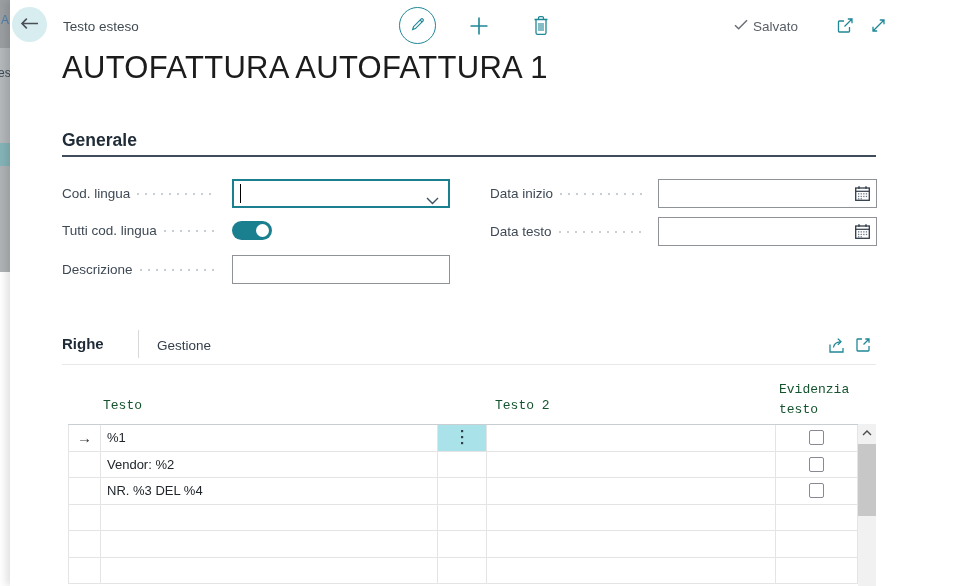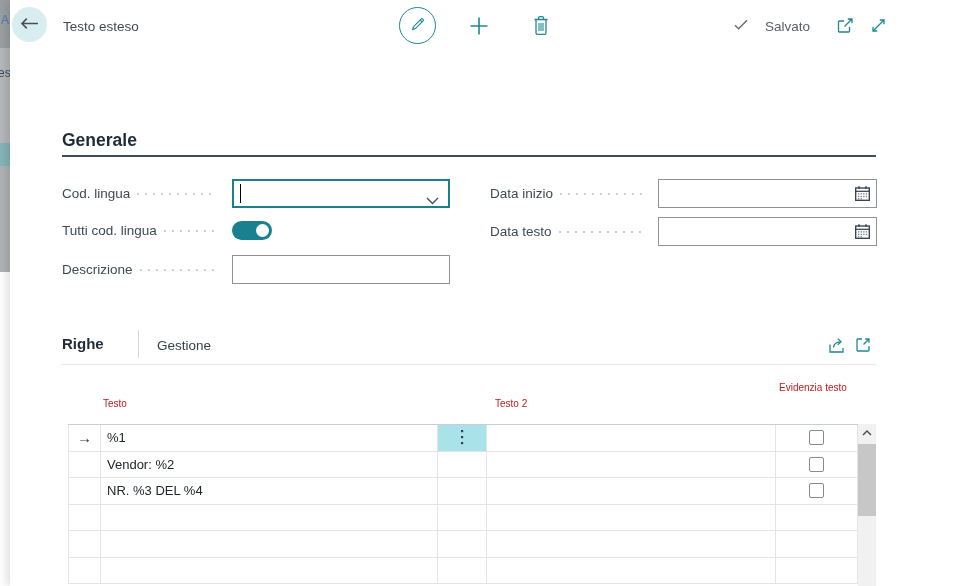--- a/index.html
+++ b/index.html
@@ -19,21 +19,21 @@
   .panel{left:10px;top:0;width:943px;height:586px;background:#fff;box-shadow:-4px 0 8px rgba(0,0,0,.12);}
 
   
   .back-btn{left:12px;top:7px;width:35px;height:35px;border-radius:50%;background:#d7edef;
             display:flex;align-items:center;justify-content:center;cursor:pointer;}
   .caption{left:63px;top:19px;font-size:13.5px;color:#404a52;text-align:center;}
   .edit-btn{left:399px;top:7px;width:37px;height:37px;border-radius:50%;border:1.4px solid #1f8796;
             display:flex;align-items:center;justify-content:center;box-sizing:border-box;cursor:pointer;}
   .plus-btn{left:468px;top:15px;width:22px;height:22px;cursor:pointer;}
   .trash-btn{left:531px;top:14px;width:20px;height:23px;cursor:pointer;}
-  .saved{left:734px;top:19px;display:flex;align-items:center;gap:17px;color:#595f66;font-size:13.5px;}
+  .saved{left:734px;top:19px;display:flex;align-items:center;gap:5px;color:#595f66;font-size:13.5px;}
   .winicon{left:836px;top:17px;width:18px;height:18px;cursor:pointer;}
   .resizeicon{left:869px;top:16px;width:19px;height:19px;cursor:pointer;}
 
   .page-title{left:62px;top:50px;font-size:31px;font-weight:300;color:#1c1c1c;letter-spacing:.3px;white-space:nowrap;}
 
   
   .sec-title{left:62px;top:130px;font-size:17.5px;font-weight:700;color:#1f2b36;}
   .sec-underline{left:62px;top:155px;width:814px;height:2px;background:#3f4c5a;}
   .lrow{display:flex;align-items:center;font-size:13.5px;color:#3e4955;}
   .leader{flex:1;height:2px;margin:0 8px 0 7px;background:repeating-linear-gradient(to right,#c9ced4 0 2px,transparent 2px 8px);}
@@ -60,21 +60,21 @@
   .toggle .knob{position:absolute;right:3px;top:3px;width:13px;height:13px;border-radius:50%;background:#fff;}
 
   
   .righe-title{left:62px;top:335px;font-size:15px;font-weight:700;color:#1f2b36;}
   .vsep{left:138px;top:330px;width:1px;height:28px;background:#d8d8d8;}
   .menu-item{left:157px;top:338px;font-size:13.5px;color:#333e4a;cursor:pointer;}
   .share-btn{left:826px;top:334px;width:22px;height:22px;cursor:pointer;}
   .focus-btn{left:853px;top:335px;width:20px;height:20px;cursor:pointer;}
   .righe-divider{left:62px;top:364px;width:814px;height:1px;background:#e8e8e8;}
 
-  .colhead{font-size:10px;color:#b91c1c;cursor:pointer;}
+  .colhead{font-size:13px;color:#14532d;cursor:pointer;font-family:Liberation Mono, monospace;}
   .ch-testo{left:103px;top:398px;}
   .ch-testo2{left:495px;top:398px;}
   .ch-evid{left:779px;top:380px;width:72px;line-height:1.55;}
 
   
   .grid{left:68px;top:424px;width:790px;height:162px;overflow:hidden;border-top:1px solid #c9ced2;}
   .grow{display:grid;grid-template-columns:33px 337px 49px 289px 82px;height:26.5px;box-sizing:border-box;}
   .cell{border-right:1px solid #e4e4e4;border-bottom:1px solid #e4e4e4;box-sizing:border-box;
         display:flex;align-items:center;font-size:13px;color:#20262c;padding:0 2px 0 6px;overflow:hidden;white-space:nowrap;}
   .cell.sel{border-left:1px solid #e4e4e4;justify-content:center;padding:0;color:#333;}
@@ -153,20 +153,21 @@
         <path d="M8 4H3.3c-.5 0-.8.3-.8.8v9.4c0 .5.3.8.8.8h9.4c.5 0 .8-.3.8-.8V10" fill="none" stroke="#1f8796" stroke-width="1.3"></path>
         <path d="M8.5 9.5 16 2M11.8 2H16v4.2" fill="none" stroke="#1f8796" stroke-width="1.3"></path>
       </svg>
   </div>
   <div class="abs resizeicon">
     <svg width="19" height="19" viewBox="0 0 19 19">
         <path d="M4 15 15 4M10.8 4H15v4.2M8.2 15H4v-4.2" fill="none" stroke="#1f8796" stroke-width="1.3"></path>
       </svg>
   </div>
 
+  <div class="abs page-title">AUTOFATTURA AUTOFATTURA 1</div>
 
   <div class="abs sec-title">Generale</div>
   <div class="abs sec-underline"></div>
 
   <div class="abs lrow lr-cod">
     <span>Cod. lingua</span>
       <span class="leader"></span>
   </div>
   <div class="abs combobox">
     <span class="caret"></span>

